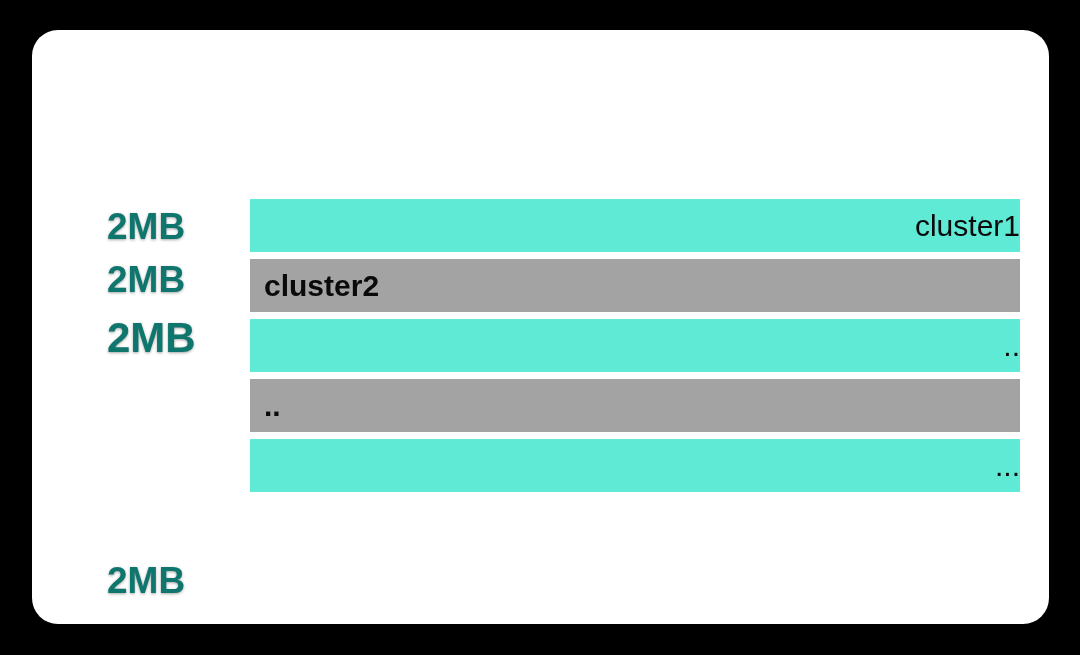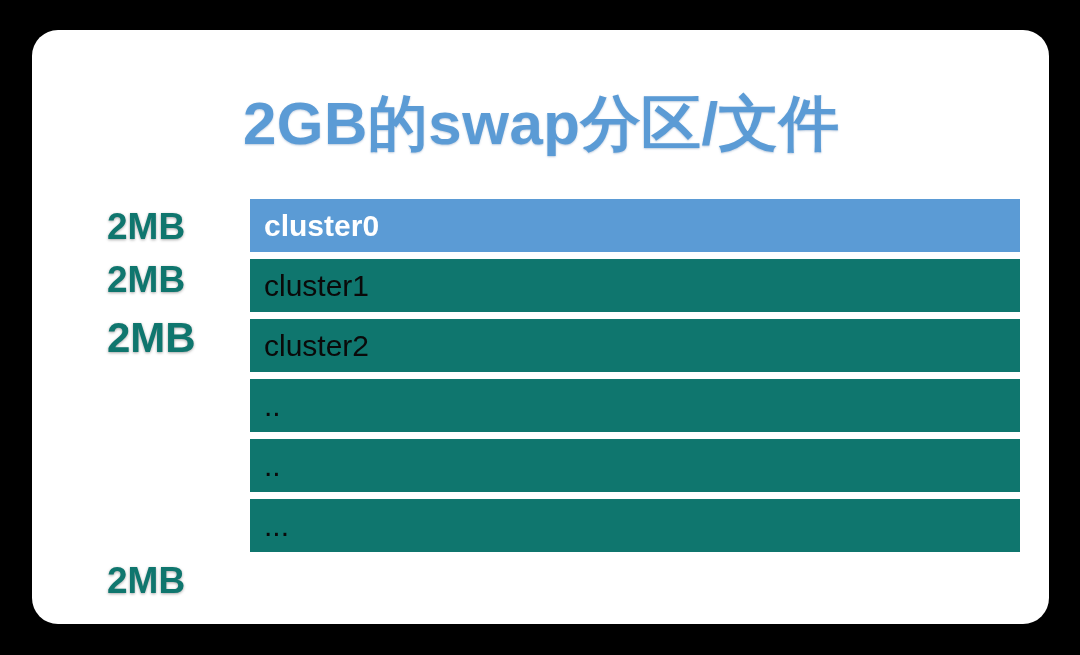--- a/index.html
+++ b/index.html
@@ -54,24 +54,26 @@
     font-size: 30px;
     color: #0a0a0a;
     box-sizing: border-box;
   }
   .row.header {
     background: #5B9BD5;
     color: #ffffff;
     font-weight: bold;
   }
   .row.dark {
-    background: #0f766e;
+    background: #5eead4;
+    justify-content: flex-end;
   }
   .row.light {
-    background: #0f766e;
+    background: #a3a3a3;
+    font-weight: bold;
   }
   .size-label {
     position: absolute;
     left: 75px;
     font-size: 37px;
     font-weight: bold;
     color: #0f766e;
     line-height: 1;
     text-shadow: 0 1px 3px rgba(0, 0, 0, 0.35);
     white-space: nowrap;
@@ -80,31 +82,27 @@
   .size-label.l2 { top: 231px; }
   .size-label.l3 { top: 287px; font-size: 42px; }
   .size-label.l4 { top: 532px; }
 </style>
 </head>
 <body>
 
 <div class="stage">
   <div class="card">
 
-    <div class="slide-title">2GB的swap分区/文件</div>
 
     <div class="size-label l1">2MB</div>
     <div class="size-label l2">2MB</div>
     <div class="size-label l3">2MB</div>
     <div class="size-label l4">2MB</div>
 
     <div class="cluster-table">
-      <div class="row header">
-        <span>cluster0</span>
-      </div>
       <div class="row dark">
         <span>cluster1</span>
       </div>
       <div class="row light">
         <span>cluster2</span>
       </div>
       <div class="row dark">
         <span>..</span>
       </div>
       <div class="row light">

